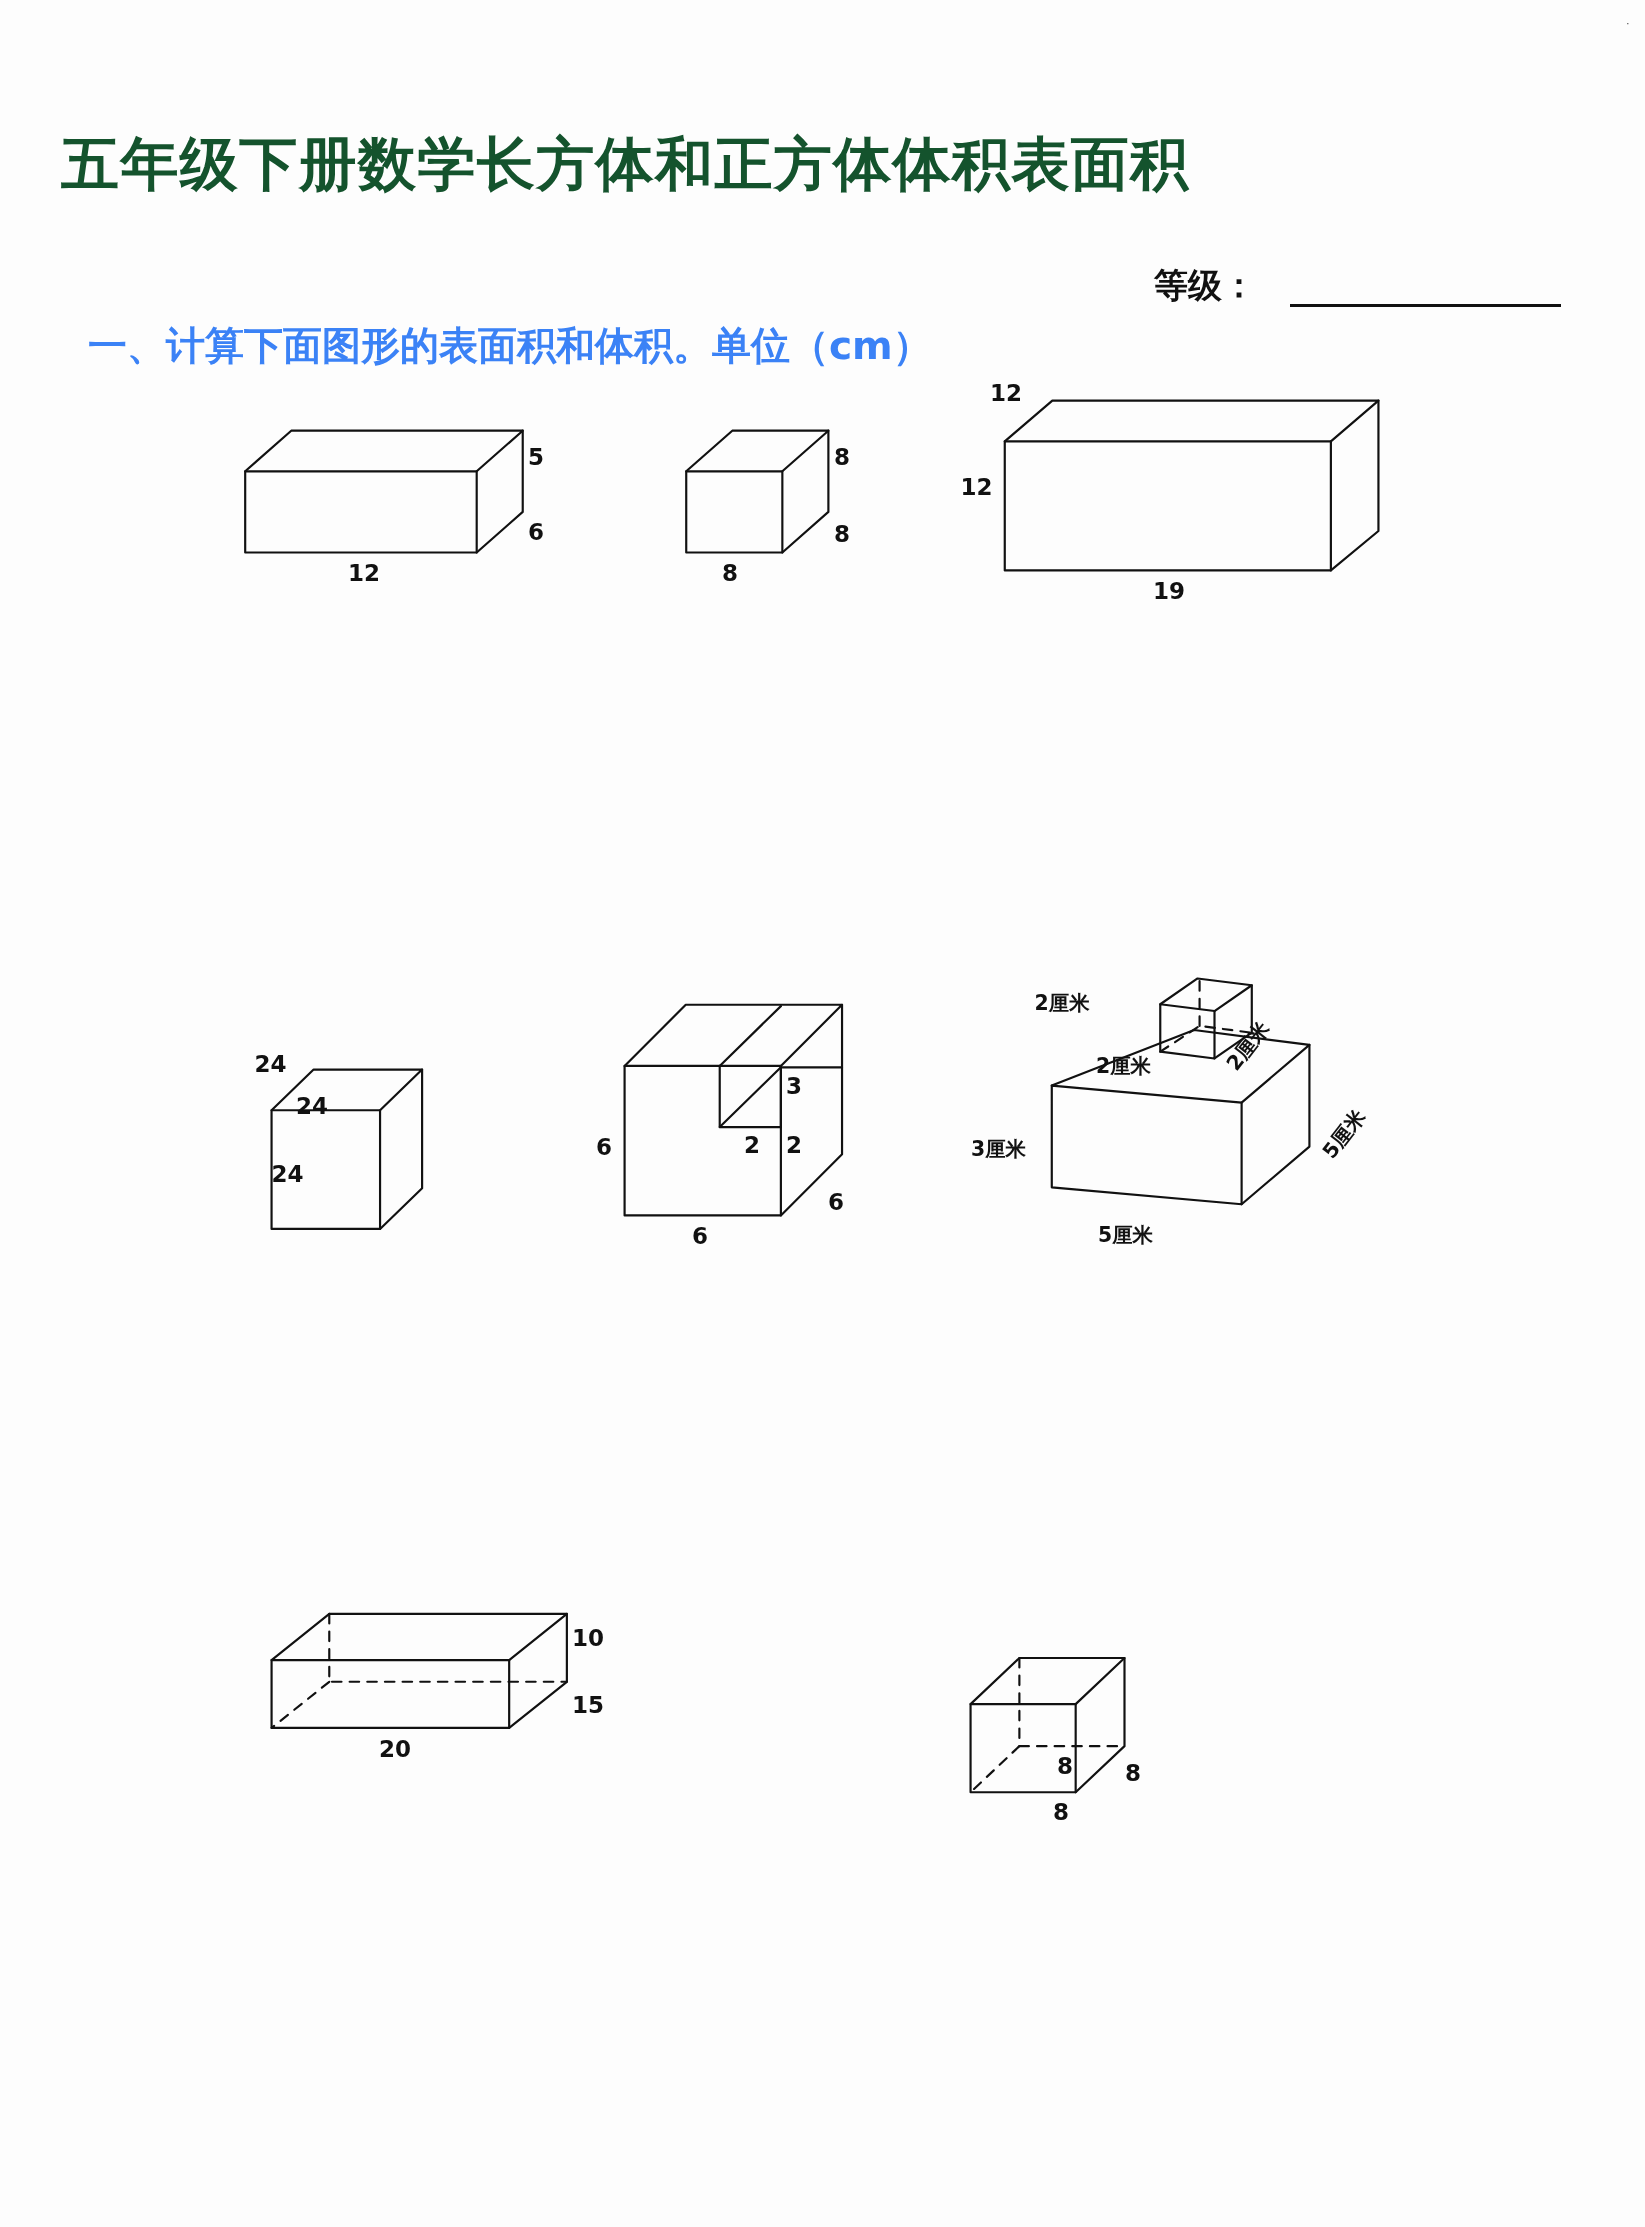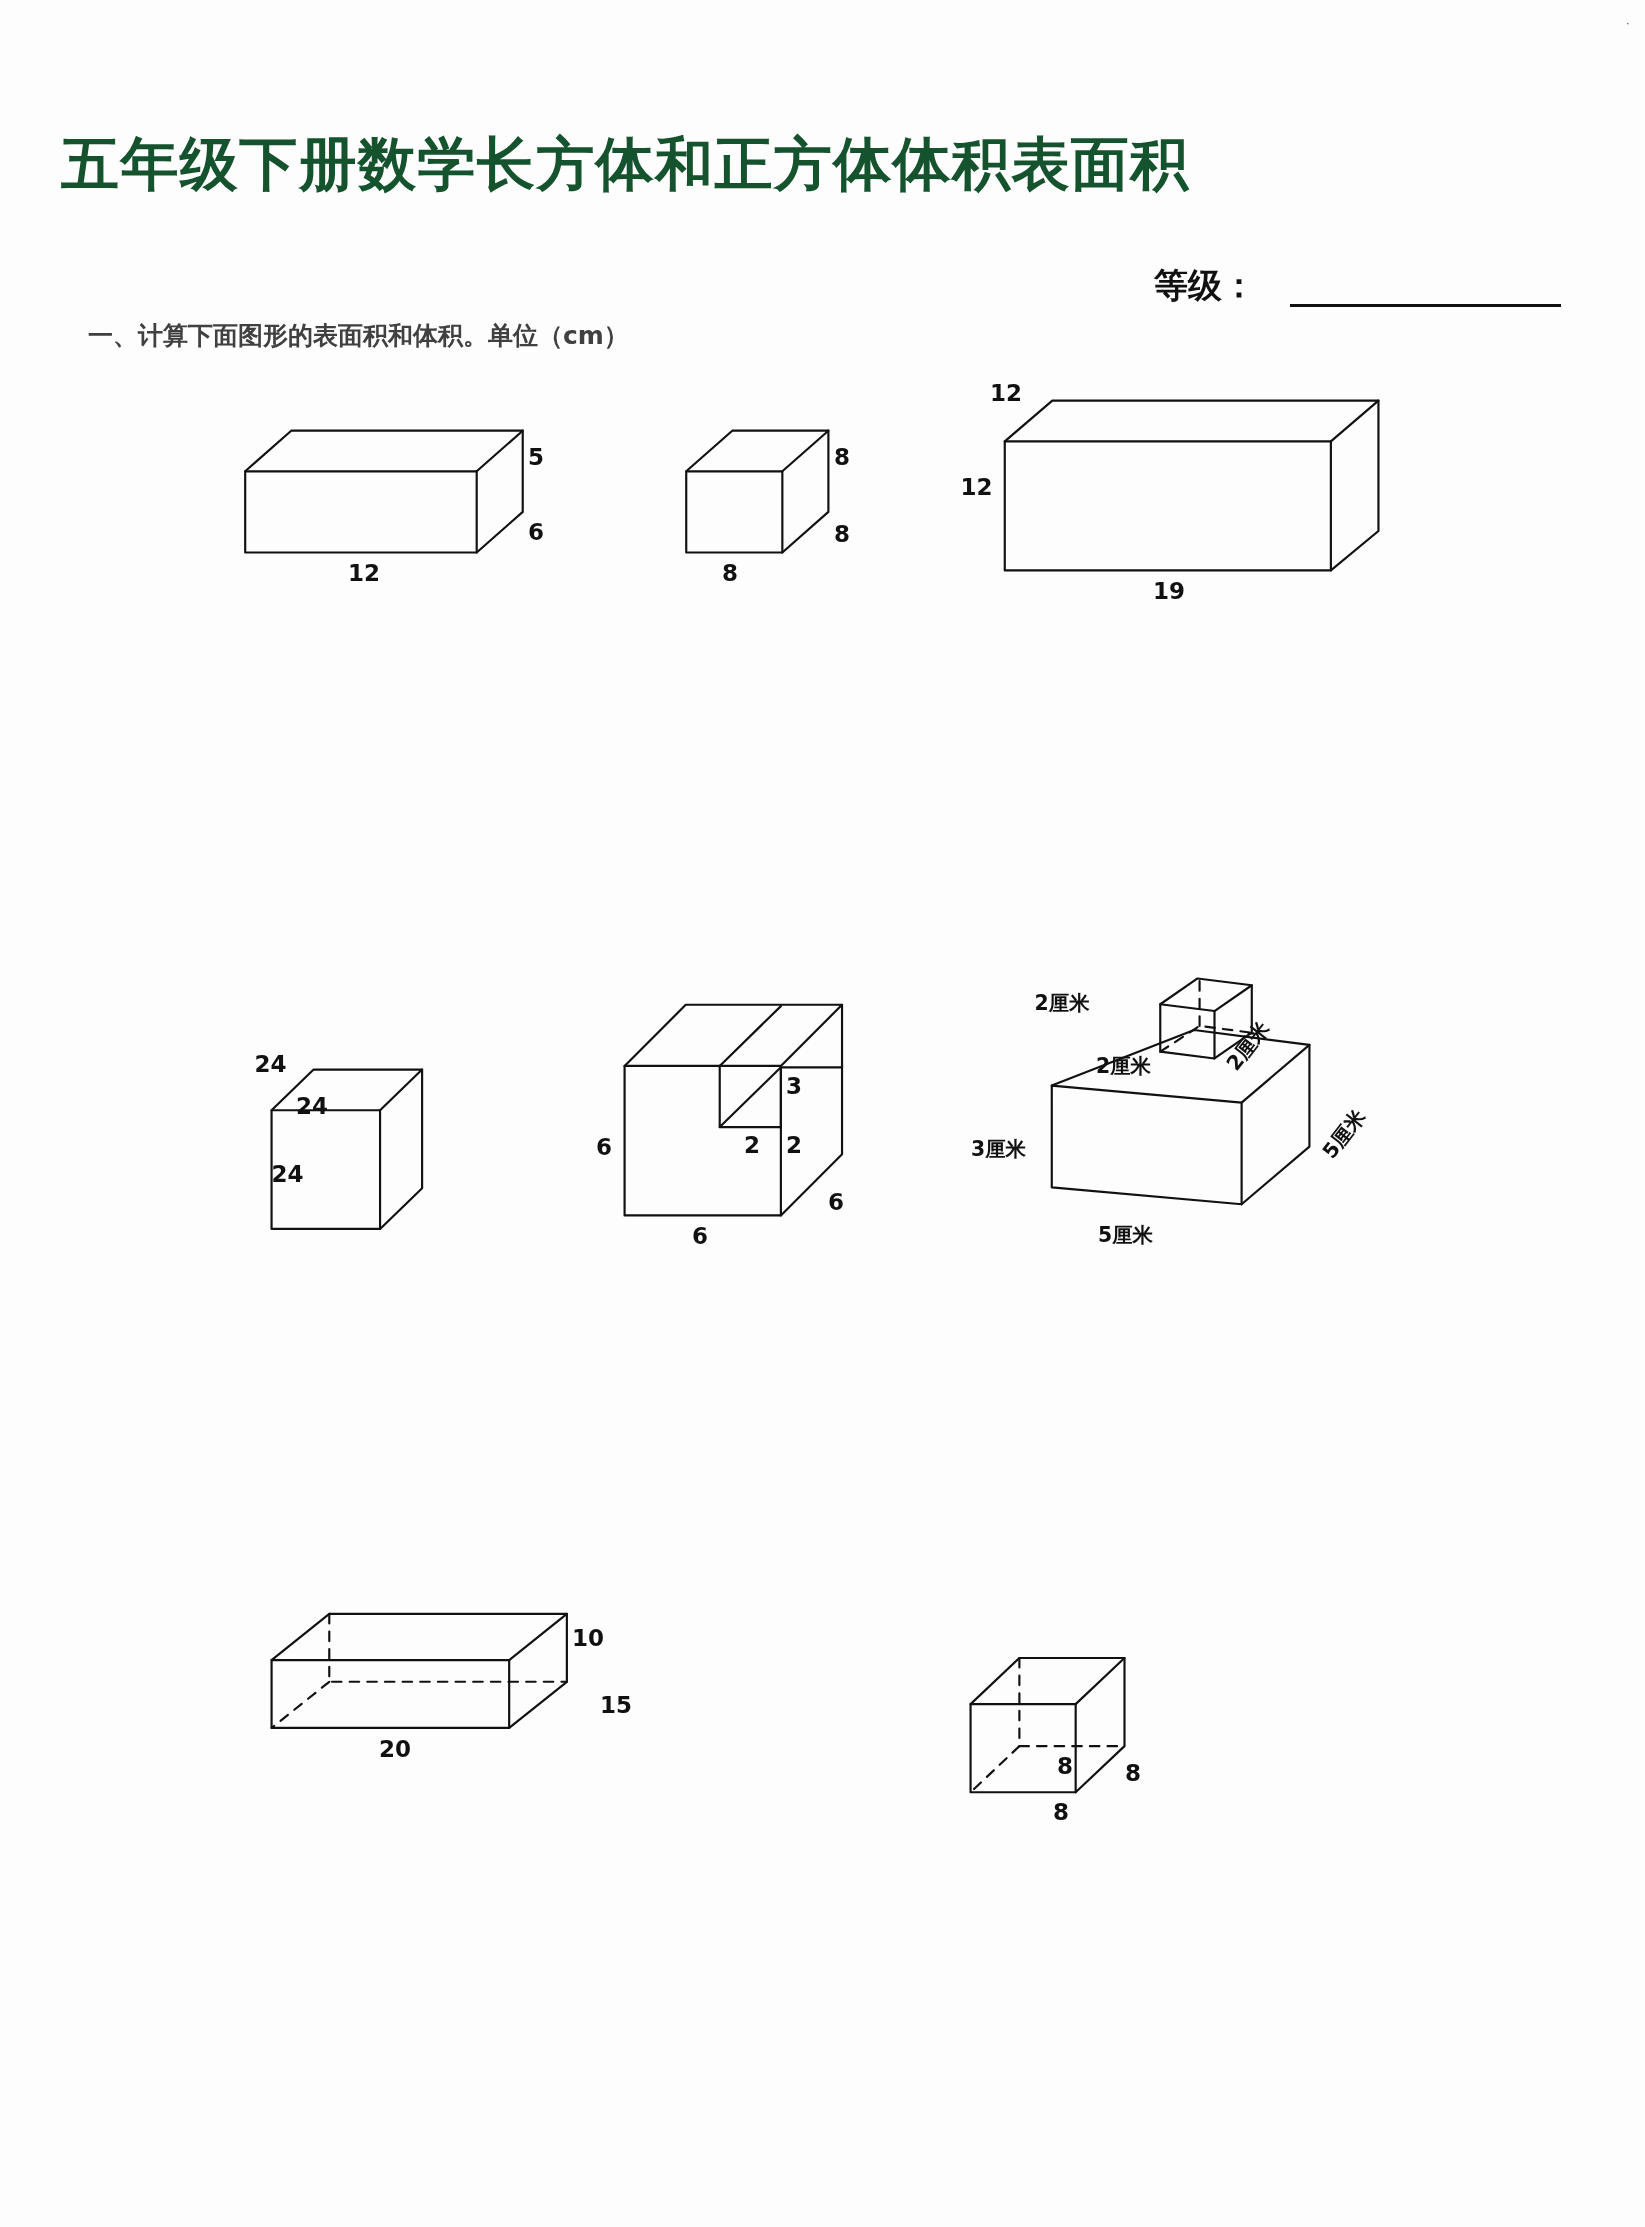--- a/index.html
+++ b/index.html
@@ -50,22 +50,22 @@
     width: 271px;
     height: 2.7px;
     background: #111;
   }
   .section-q {
     position: absolute;
     left: 88px;
     top: 319px;
     font-family: "DejaVu Sans", sans-serif;
     font-weight: bold;
-    font-size: 25px;
-    color: #404040;
+    font-size: 39px;
+    color: #3b82f6;
     white-space: nowrap;
   }
   .fig {
     position: absolute;
   }
   .lbl {
     position: absolute;
     font-family: "DejaVu Sans", sans-serif;
     font-weight: bold;
     font-size: 23px;
@@ -188,21 +188,21 @@
 
   <div class="fig" style="left:258px; top:1592px; width:353px; height:204px;">
     <svg width="353" height="204" viewBox="0 0 520 300">
       <path class="st" d="M20 100 L370 100 L370 200 L20 200 Z"></path>
       <path class="st" d="M20 100 L105 32 L455 32 L370 100"></path>
       <path class="st" d="M455 32 L455 132 L370 200"></path>
       <path class="st-d" d="M105 32 L105 132 L455 132"></path>
       <path class="st-d" d="M105 132 L20 200"></path>
     </svg>
     <div class="lbl" style="left:314px; top:33px;">10</div>
-    <div class="lbl" style="left:314px; top:100px;margin-left:28px;">15</div>
+    <div class="lbl" style="left:314px; top:100px;">15</div>
     <div class="lbl" style="left:121px; top:144px;">20</div>
   </div>
 
   <div class="fig" style="left:957px; top:1636px; width:217px; height:204px;">
     <svg width="217" height="204" viewBox="0 0 320 300">
       <path class="st" d="M20 100 L175 100 L175 230 L20 230 Z"></path>
       <path class="st" d="M20 100 L92 32 L247 32 L175 100"></path>
       <path class="st" d="M247 32 L247 162 L175 230"></path>
       <path class="st-d" d="M92 32 L92 162 L247 162"></path>
       <path class="st-d" d="M92 162 L20 230"></path>

